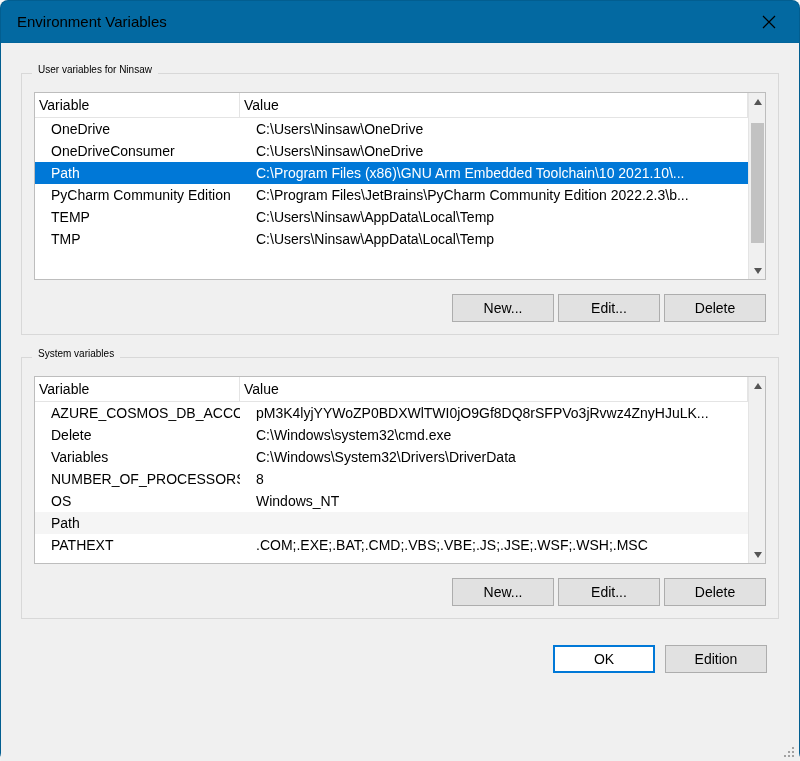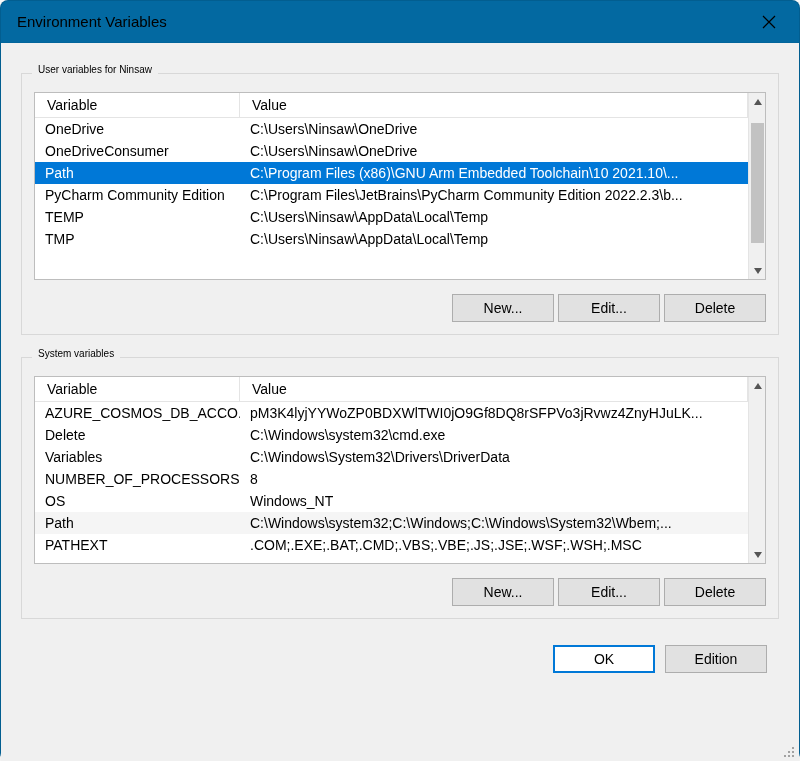--- a/index.html
+++ b/index.html
@@ -71,37 +71,37 @@
     flex-direction: column;
   }
   .lv-header {
     display: flex;
     font-size: 14px;
     border-bottom: 1px solid #e4e4e4;
     background: #fff;
     user-select: none;
   }
   .lv-header .col {
-    padding: 4px 12px;
+    padding: 4px 4px;
     border-right: 1px solid #e4e4e4;
     white-space: nowrap;
     overflow: hidden;
   }
   .lv-body {
     flex: 1;
     overflow: hidden;
   }
   .lv-row {
     display: flex;
     height: 22px;
     align-items: center;
     font-size: 14px;
   }
   .lv-row .cell {
-    padding: 0 10px;
+    padding: 0 16px;
     white-space: nowrap;
     overflow: hidden;
     text-overflow: clip;
   }
   .lv-row.selected {
     background: #0078d7;
     color: #fff;
   }
   .lv-row.alt {
     background: #f5f5f5;
@@ -262,21 +262,20 @@
               <div class="lv-row">
                 <div class="cell col-var">NUMBER_OF_PROCESSORS</div>
                 <div class="cell col-val">8</div>
               </div>
               <div class="lv-row">
                 <div class="cell col-var">OS</div>
                 <div class="cell col-val">Windows_NT</div>
               </div>
               <div class="lv-row alt">
                 <div class="cell col-var">Path</div>
-                <div class="cell col-val">C:\Windows\system32;C:\Windows;C:\Windows\System32\Wbem;...</div>
               </div>
               <div class="lv-row">
                 <div class="cell col-var">PATHEXT</div>
                 <div class="cell col-val">.COM;.EXE;.BAT;.CMD;.VBS;.VBE;.JS;.JSE;.WSF;.WSH;.MSC</div>
               </div>
             </div>
         </div>
         <div class="scrollbar">
           <div class="scroll-arrow up">
             <svg width="8" height="6" viewBox="0 0 8 6">

